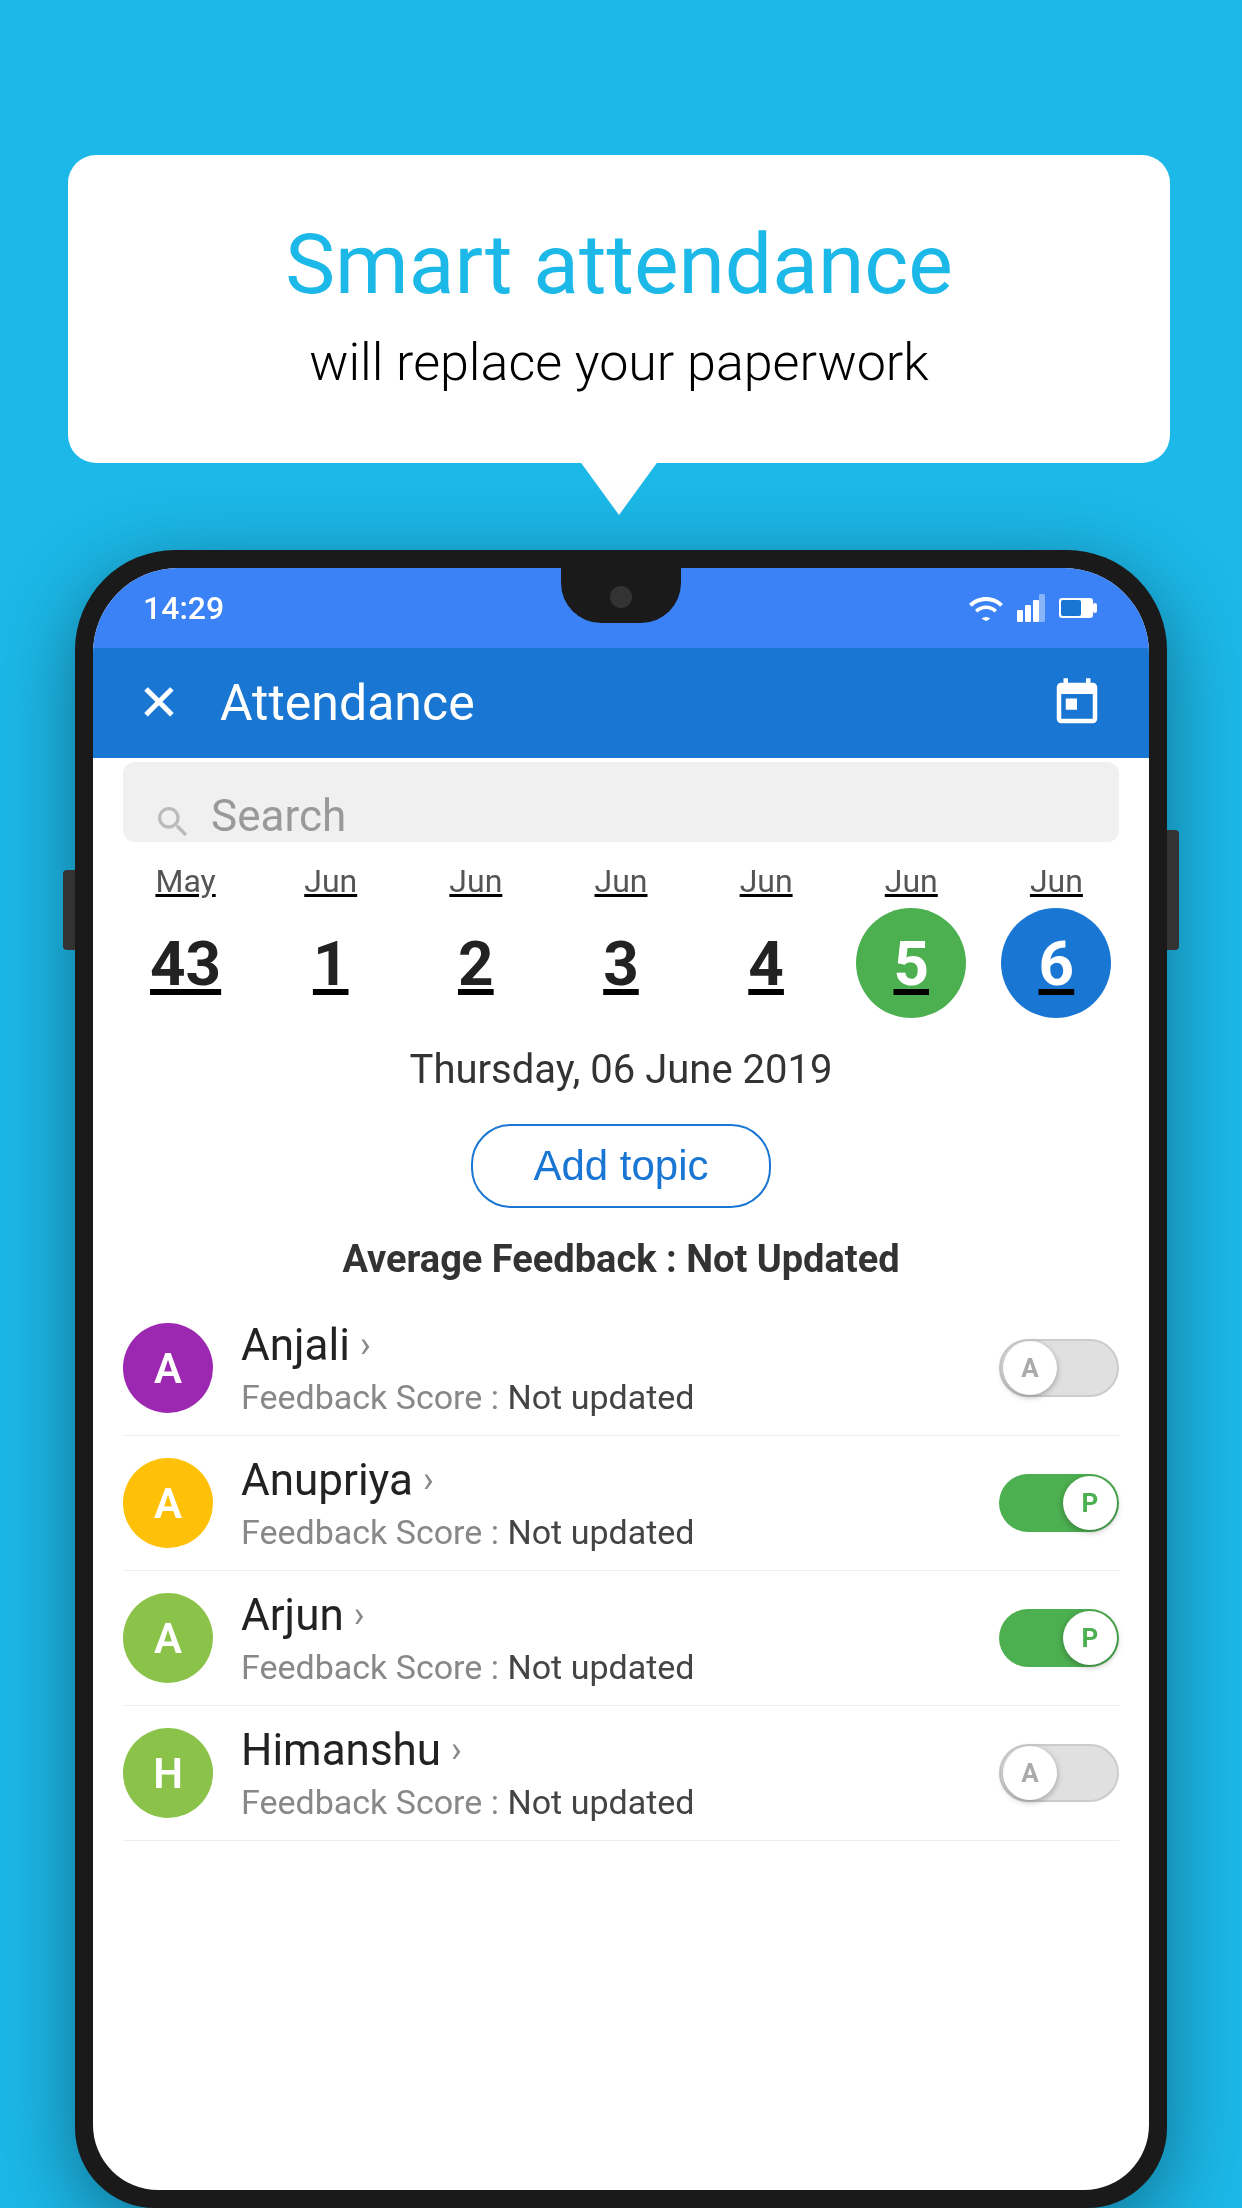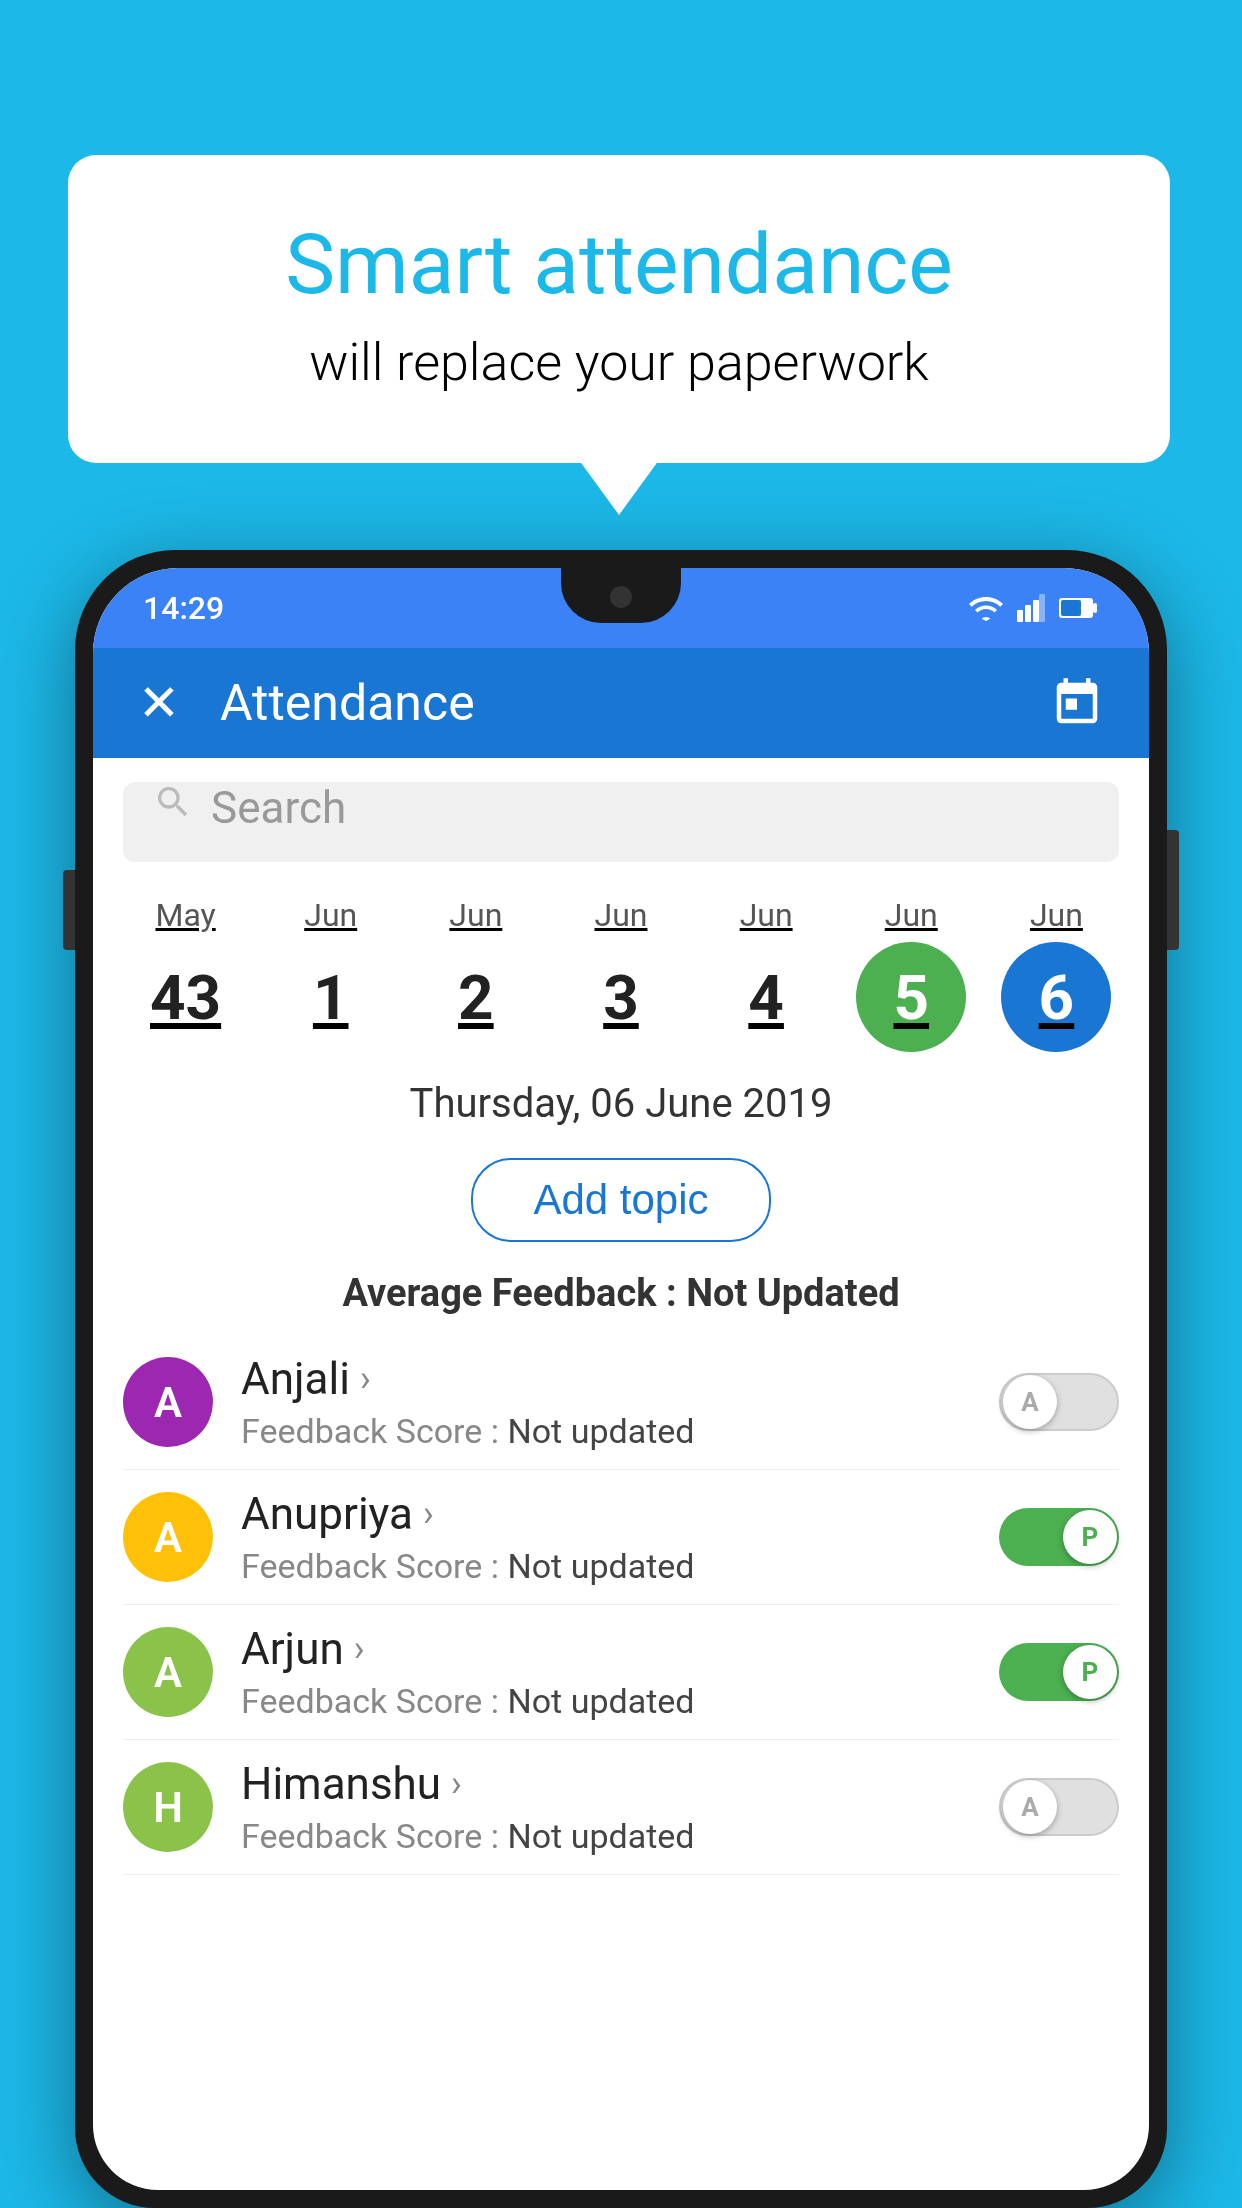--- a/index.html
+++ b/index.html
@@ -150,25 +150,25 @@
       flex: 1;
     }
 
     .calendar-icon {
       color: white;
     }
 
     
     .search-bar {
       background: #f0f0f0;
-      margin: 24px 30px;
+      margin: 4px 30px;
       border-radius: 12px;
       height: 80px;
       display: flex;
-      align-items: flex-start;
+      align-items: flex-end;
       padding: 0 30px;
       gap: 18px;
     }
 
     .search-bar .search-icon-svg {
       opacity: 0.5;
     }
 
     .search-input-text {
       font-size: 44px;

